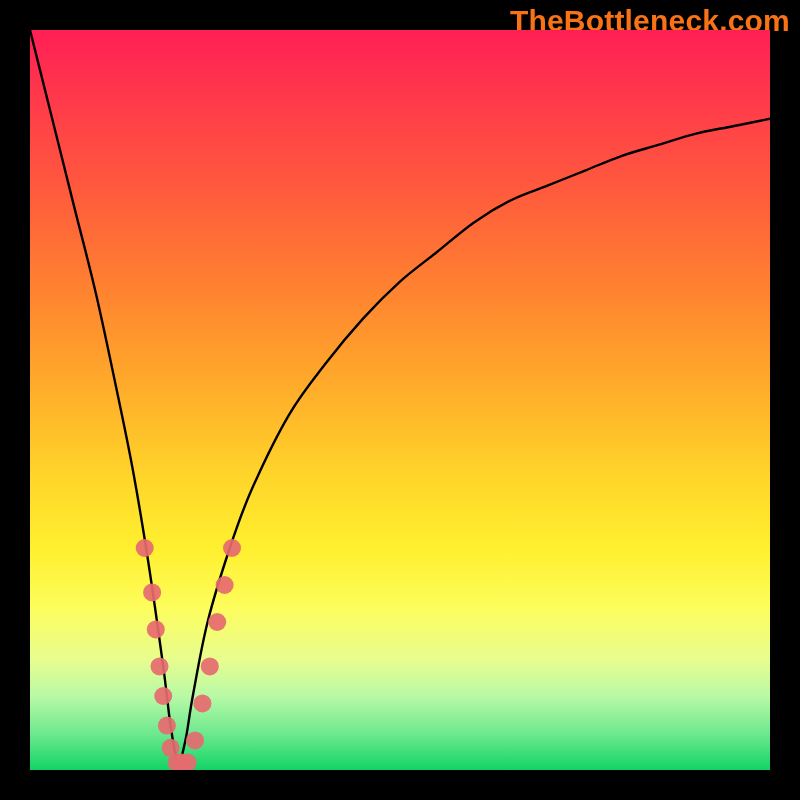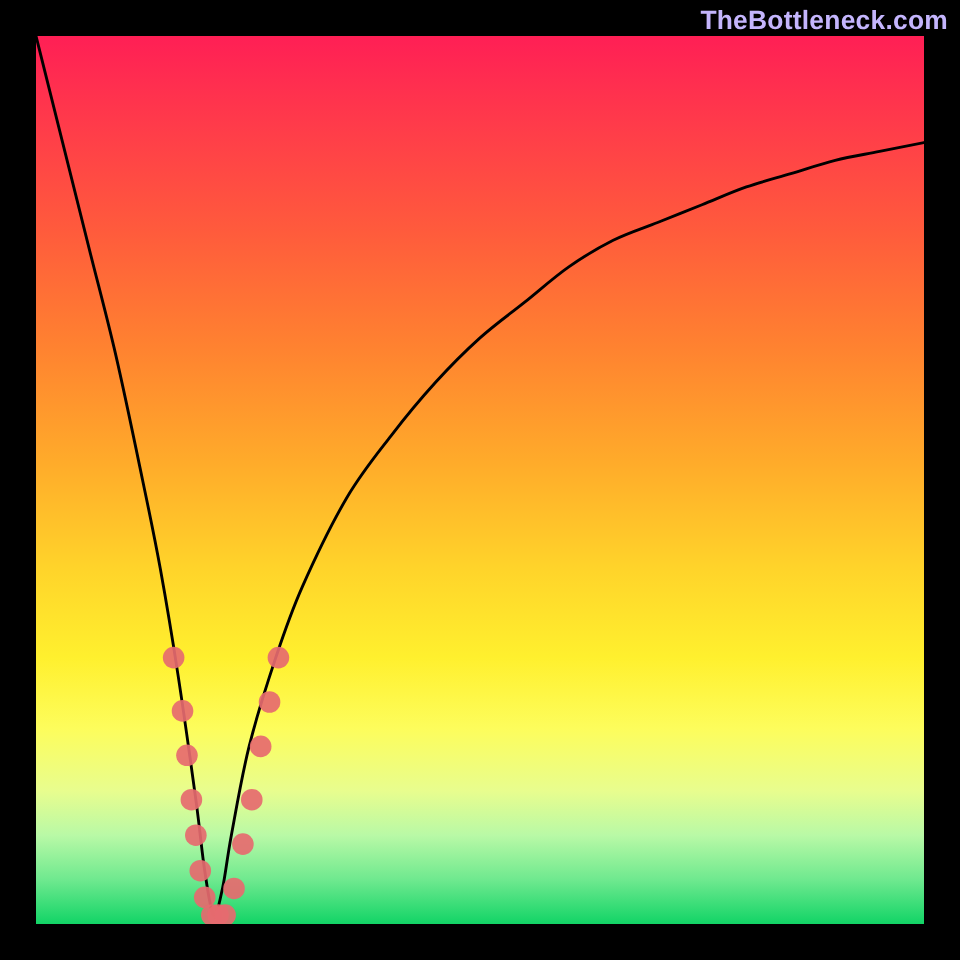--- a/index.html
+++ b/index.html
@@ -39,23 +39,23 @@
       #b9f9a6 90%,
       #6fe98f 95%,
       #12d466 100%
     );
     overflow: hidden;
   }
   .watermark {
     position: absolute;
     top: 4px;
     right: 10px;
-    font-size: 22px;
+    font-size: 30px;
     font-weight: 600;
-    color: #c4b5fd;
+    color: #f97316;
     letter-spacing: 0.2px;
     user-select: none;
   }
   svg {
     position: absolute;
     top: 0;
     left: 0;
   }
 </style>
 </head>

